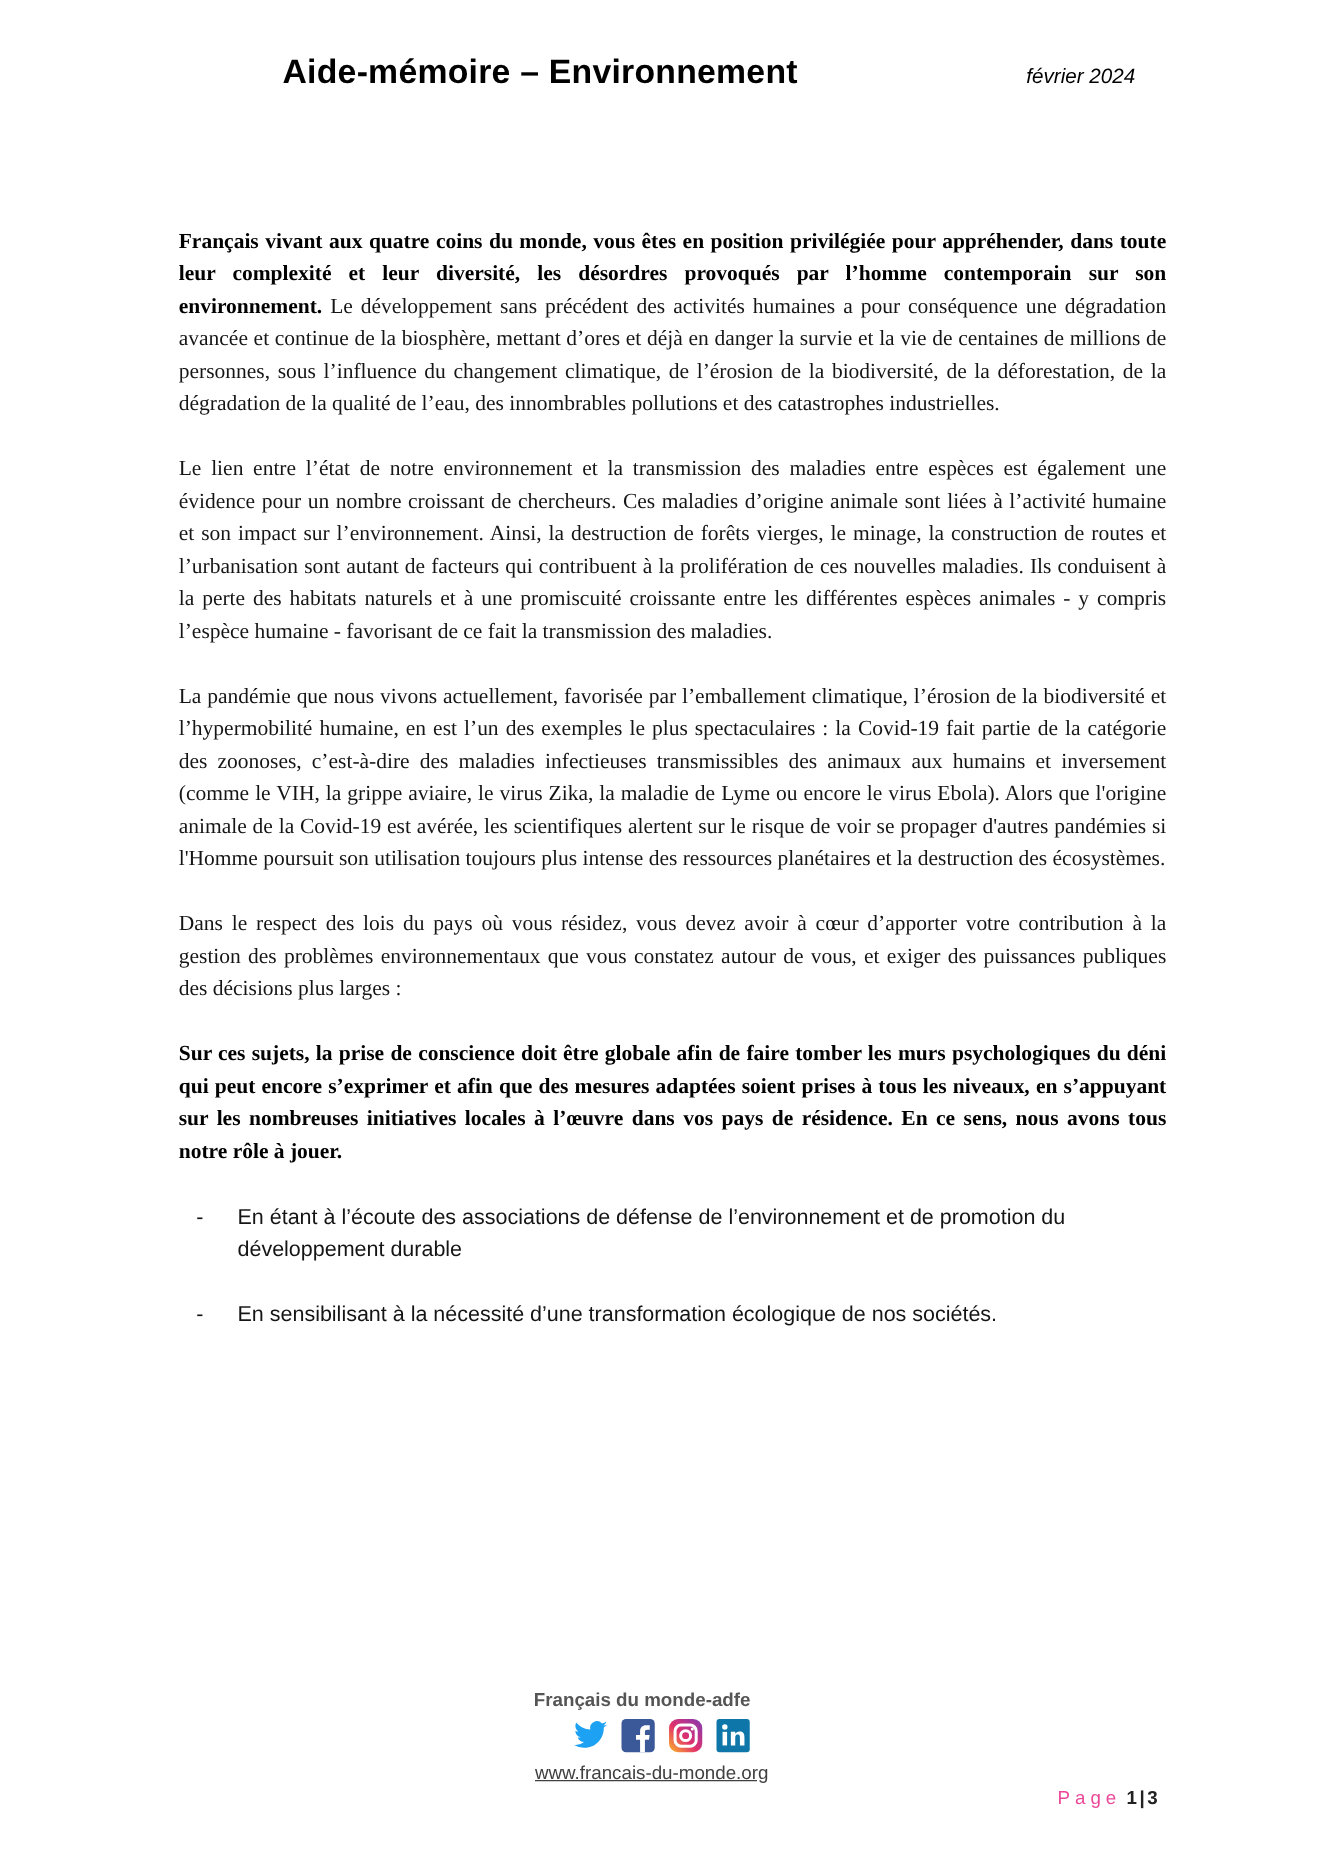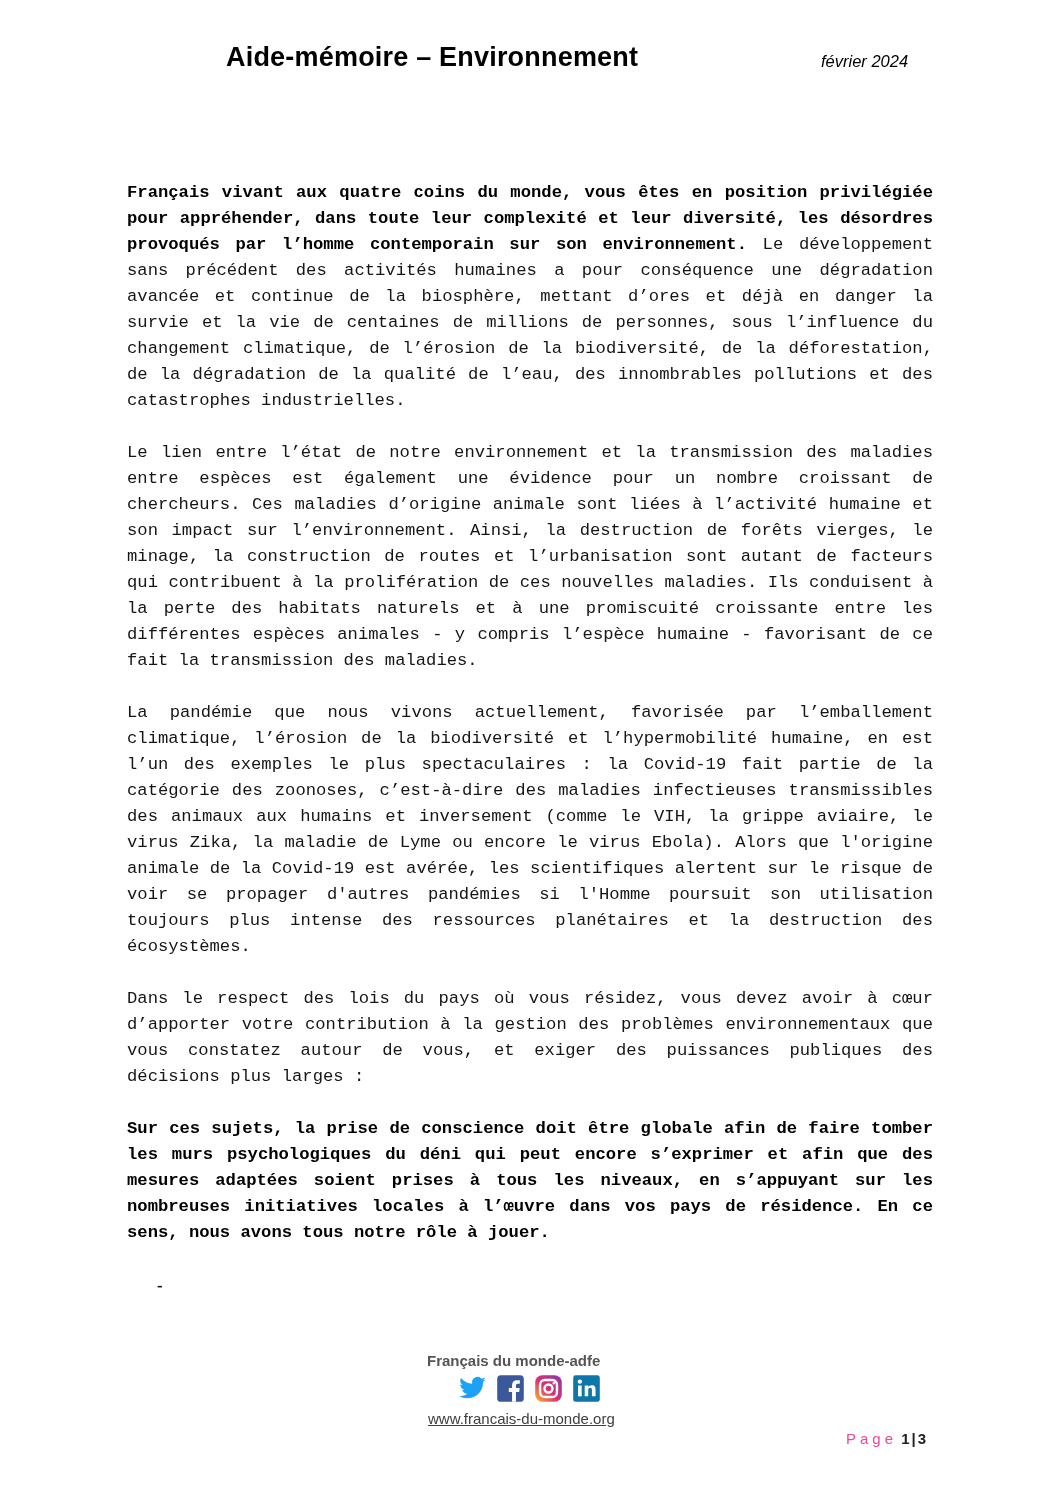--- a/index.html
+++ b/index.html
@@ -43,25 +43,25 @@
       color: #000;
       white-space: nowrap;
     }
     .content {
       position: absolute;
       left: 127px;
       top: 180px;
       width: 806px;
     }
     .para {
-      font-family: Liberation Mono, monospace;
+      font-family: Liberation Serif, serif;
       font-size: 17.2px;
       line-height: 26px;
       text-align: justify;
-      margin: 0 0 26px 0;
+      margin: 0 0 26px 16px;
       color: #151515;
     }
     .para .strong {
       font-weight: bold;
       color: #000;
     }
     .para.bold {
       font-weight: bold;
       color: #000;
     }
@@ -169,23 +169,25 @@
   <p class="para">La pandémie que nous vivons actuellement, favorisée par l’emballement climatique, l’érosion de la biodiversité et l’hypermobilité humaine, en est l’un des exemples le plus spectaculaires : la Covid-19 fait partie de la catégorie des zoonoses, c’est-à-dire des maladies infectieuses transmissibles des animaux aux humains et inversement (comme le VIH, la grippe aviaire, le virus Zika, la maladie de Lyme ou encore le virus Ebola). Alors que l'origine animale de la Covid-19 est avérée, les scientifiques alertent sur le risque de voir se propager d'autres pandémies si l'Homme poursuit son utilisation toujours plus intense des ressources planétaires et la destruction des écosystèmes.</p>
 
 
   <p class="para">Dans le respect des lois du pays où vous résidez, vous devez avoir à cœur d’apporter votre contribution à la gestion des problèmes environnementaux que vous constatez autour de vous, et exiger des puissances publiques des décisions plus larges :</p>
 
   <p class="para bold">Sur ces sujets, la prise de conscience doit être globale afin de faire tomber les murs psychologiques du déni qui peut encore s’exprimer et afin que des mesures adaptées soient prises à tous les niveaux, en s’appuyant sur les nombreuses initiatives locales à l’œuvre dans vos pays de résidence. En ce sens, nous avons tous notre rôle à jouer.</p>
 
   <ul class="bullets">
     <li class="bullet-item">
       <span class="bullet-dash">-</span>
+      <span>En étant à l’écoute des associations de défense de l’environnement et de promotion du développement durable</span>
     </li>
     <li class="bullet-item">
       <span class="bullet-dash">-</span>
+      <span>En sensibilisant à la nécessité d’une transformation écologique de nos sociétés.</span>
     </li>
   </ul>
 </div>
 
 <div class="footer">
   <div class="org-name">Français du monde-adfe</div>
 
   <div class="social-row">
     <svg class="social-icon" viewBox="0 0 24 24">
       <path fill="#1da1f2" d="M23 4.6c-.8.4-1.7.6-2.6.7.9-.6 1.6-1.4 2-2.5-.9.5-1.9.9-2.9 1.1a4.5 4.5 0 0 0-7.7 4.1C8 7.8 4.7 6 2.5 3.3a4.5 4.5 0 0 0 1.4 6c-.7 0-1.4-.2-2-.6 0 2.2 1.6 4 3.6 4.4-.7.2-1.4.2-2 .1.6 1.8 2.2 3.1 4.2 3.1A9 9 0 0 1 1 18.2 12.8 12.8 0 0 0 7.9 20c8.3 0 12.8-6.9 12.8-12.8v-.6c.9-.6 1.7-1.4 2.3-2z"></path>

